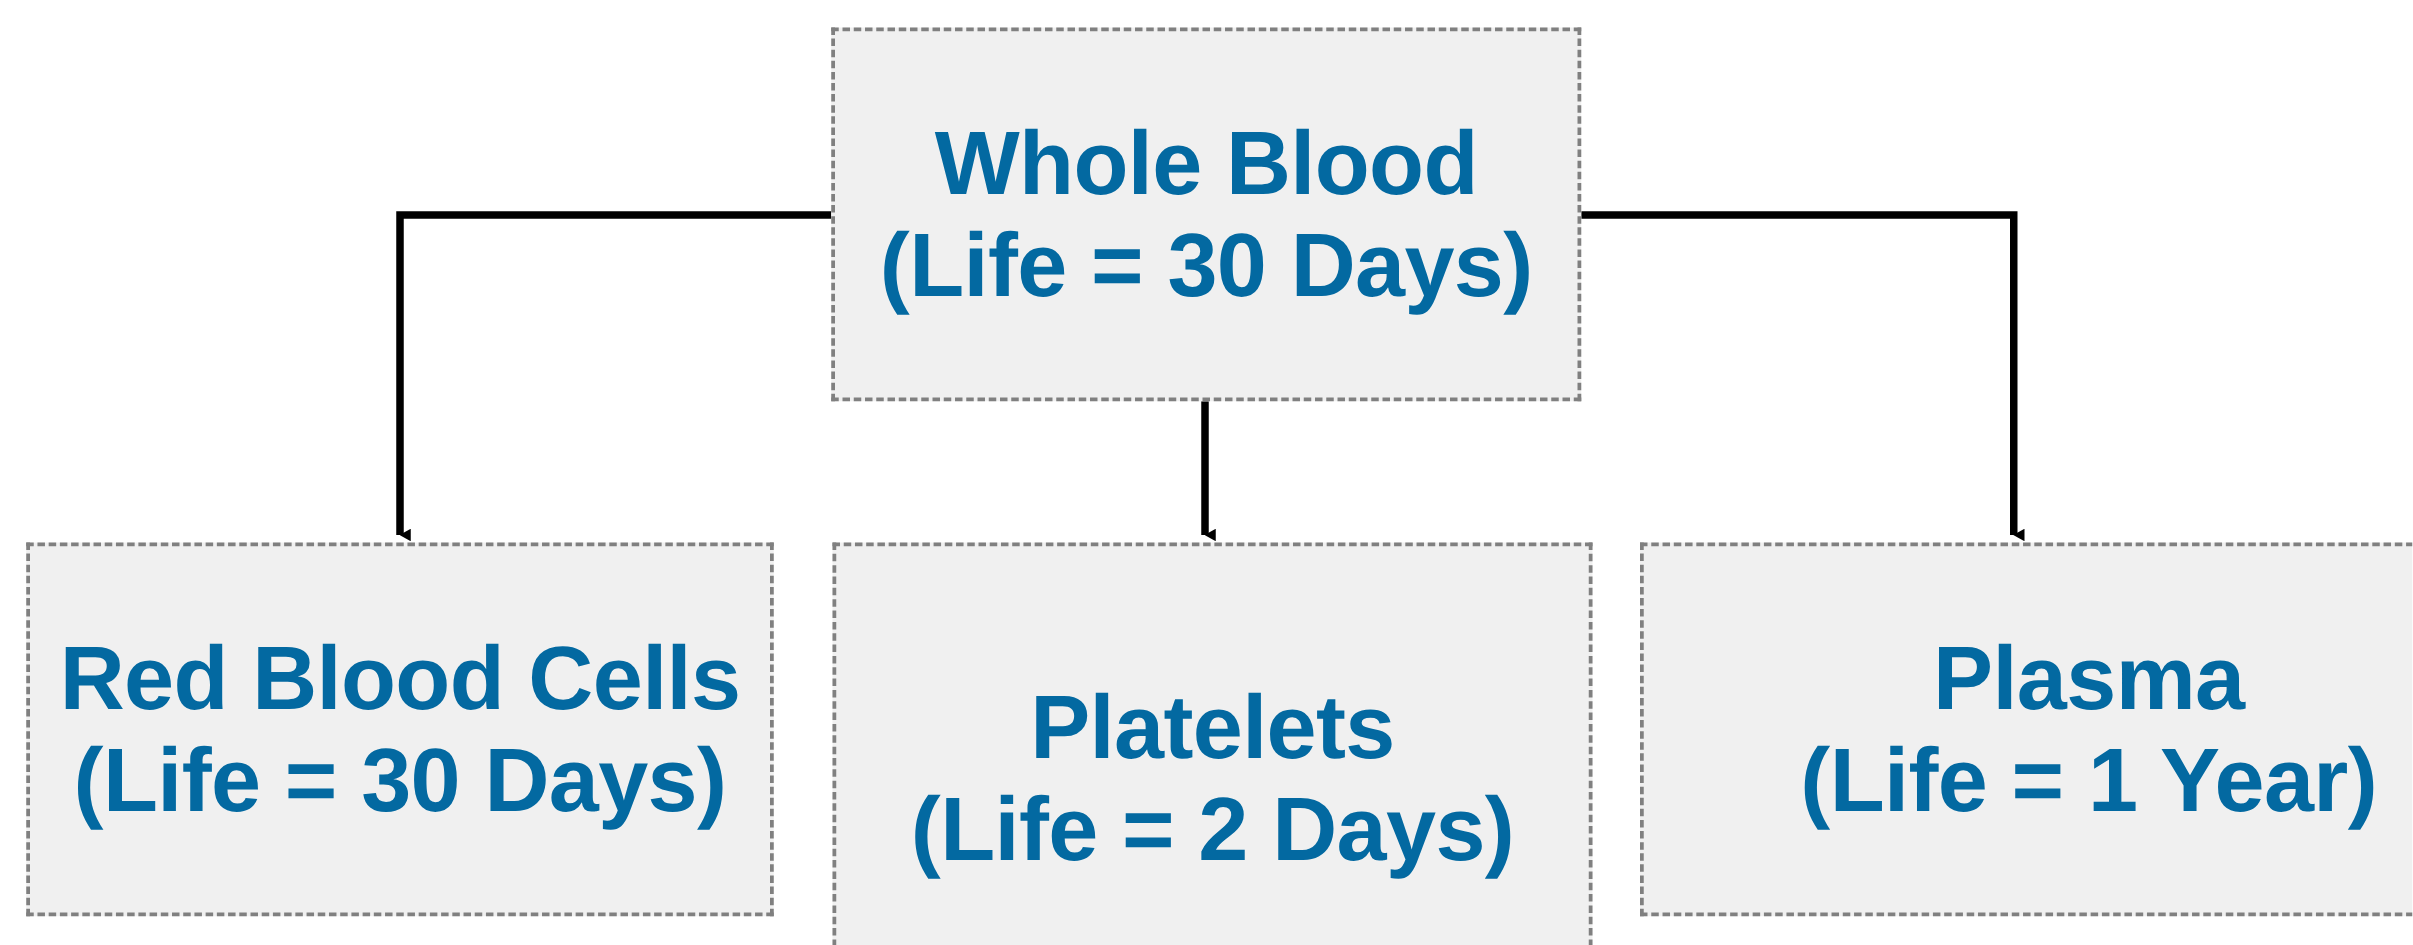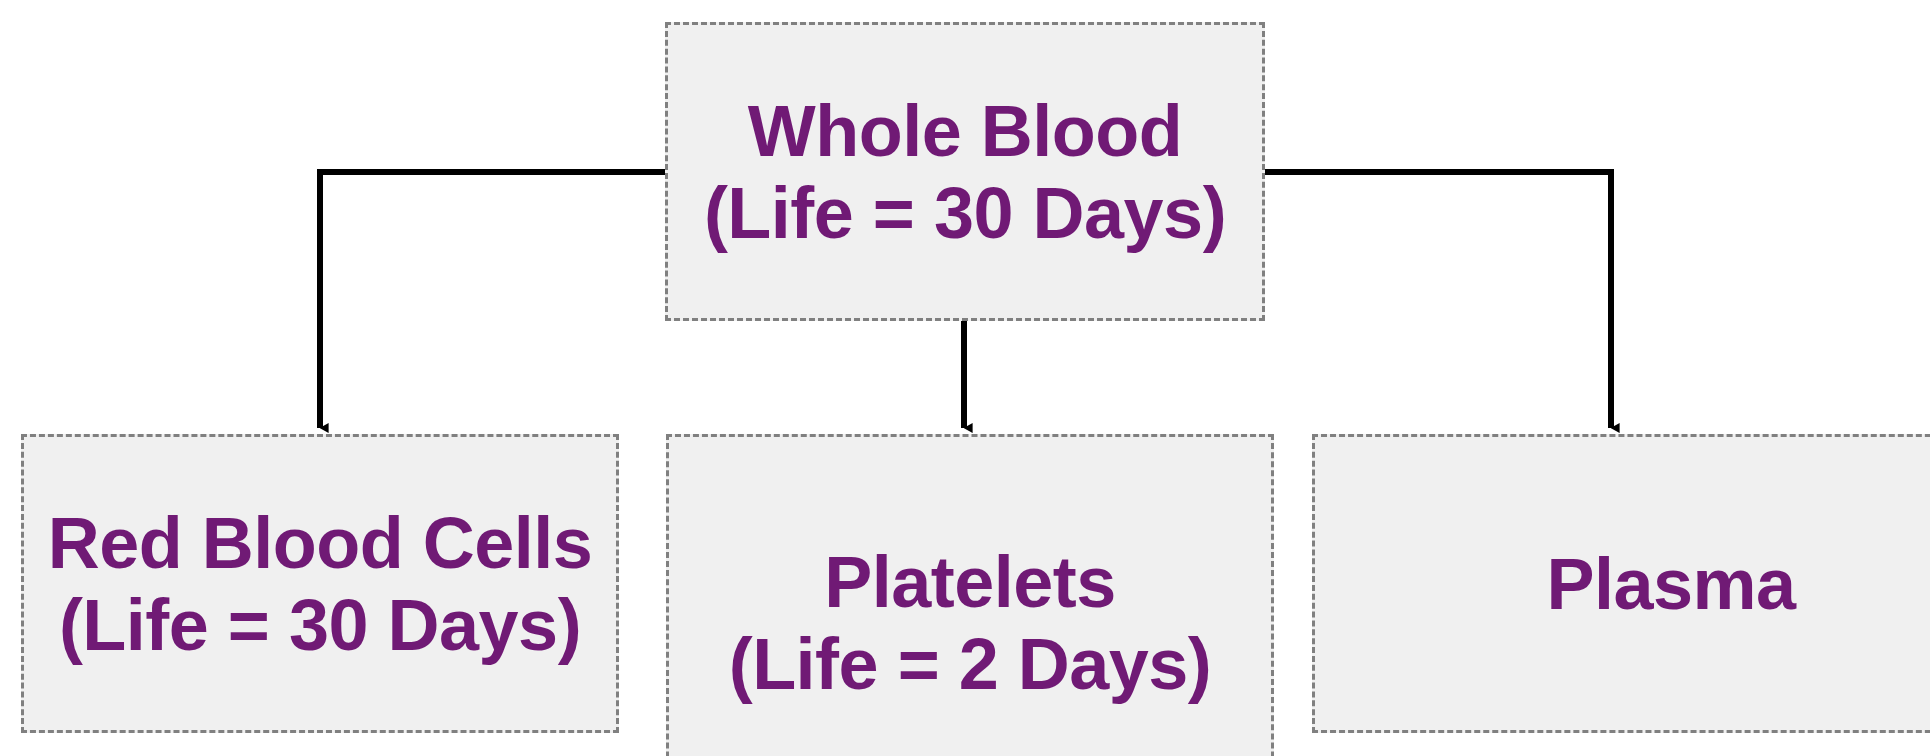--- a/index.html
+++ b/index.html
@@ -23,21 +23,21 @@
     background: #f0f0f0;
     border: 3px dashed #808080;
     box-sizing: border-box;
     display: flex;
     flex-direction: column;
     align-items: center;
     justify-content: center;
     text-align: center;
   }
   .node .line {
-    color: #701a75;
+    color: #0369a1;
     font-weight: bold;
     font-size: 72px;
     line-height: 82px;
     letter-spacing: -0.5px;
     white-space: nowrap;
   }
   
   #node-whole-blood {
     left: 665px;
     top: 22px;
@@ -107,15 +107,16 @@
     <div class="line">(Life = 30 Days)</div>
   </div>
 
   <div class="node" id="node-platelets">
     <div class="line">Platelets</div>
     <div class="line">(Life = 2 Days)</div>
   </div>
 
   <div class="node" id="node-plasma">
     <div class="line">Plasma</div>
+    <div class="line">(Life = 1 Year)</div>
   </div>
 
 </div>
 
 </body></html>

